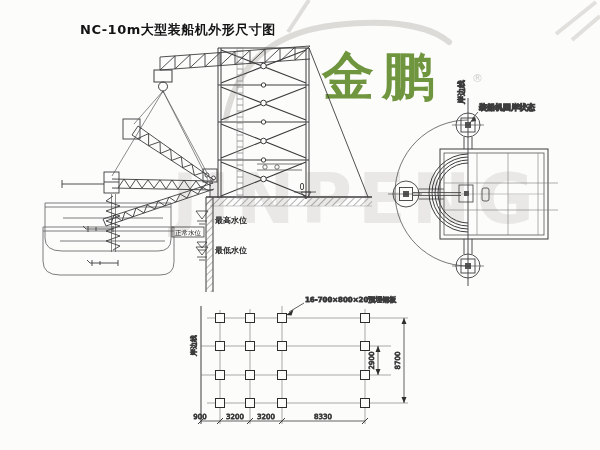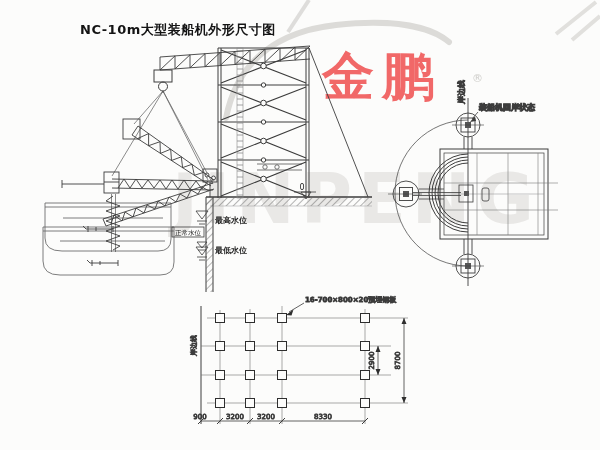--- a/index.html
+++ b/index.html
@@ -1,20 +1,20 @@
 <!DOCTYPE html>
 <html><head>
 <meta charset="utf-8">
 <style>
   html,body{margin:0;padding:0;}
   body{width:600px;height:450px;background:#f4f4f2;font-family:"DejaVu Sans",sans-serif;}
   #stage{position:relative;width:600px;height:450px;background:#fcfcfb;overflow:hidden;}
   #stage svg{position:absolute;left:0;top:0;}
   .title{position:absolute;left:44px;top:21px;font-size:13px;font-weight:bold;color:#141414;letter-spacing:.5px;margin-left:36px;}
-  .wm-cn{position:absolute;left:322px;top:42px;font-size:52px;font-weight:bold;color:#ef4444;letter-spacing:8px;opacity:.8;}
+  .wm-cn{position:absolute;left:322px;top:42px;font-size:52px;font-weight:bold;color:#4d7c0f;letter-spacing:8px;opacity:.8;}
   .wm-en{position:absolute;left:172px;top:158px;font-size:70px;font-weight:bold;color:#e9e8e6;letter-spacing:6px;}
   .wm-reg{position:absolute;left:472px;top:72px;font-size:11px;color:#cfcecb;}
   text{fill:#222;}
 </style>
 </head>
 <body>
 
 <div id="stage">
 
   <svg width="600" height="450" viewBox="0 0 600 450">

